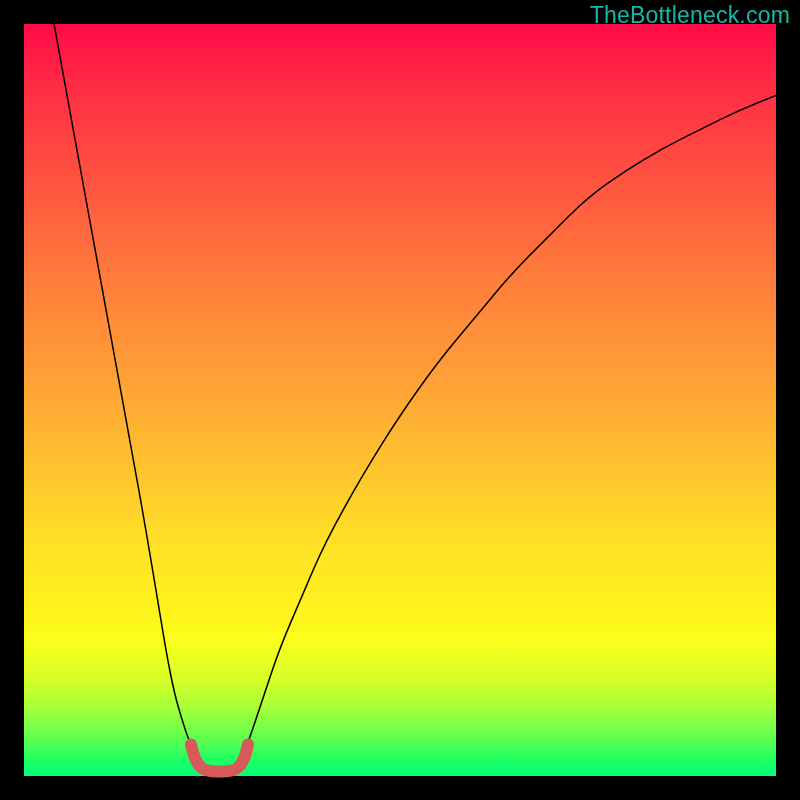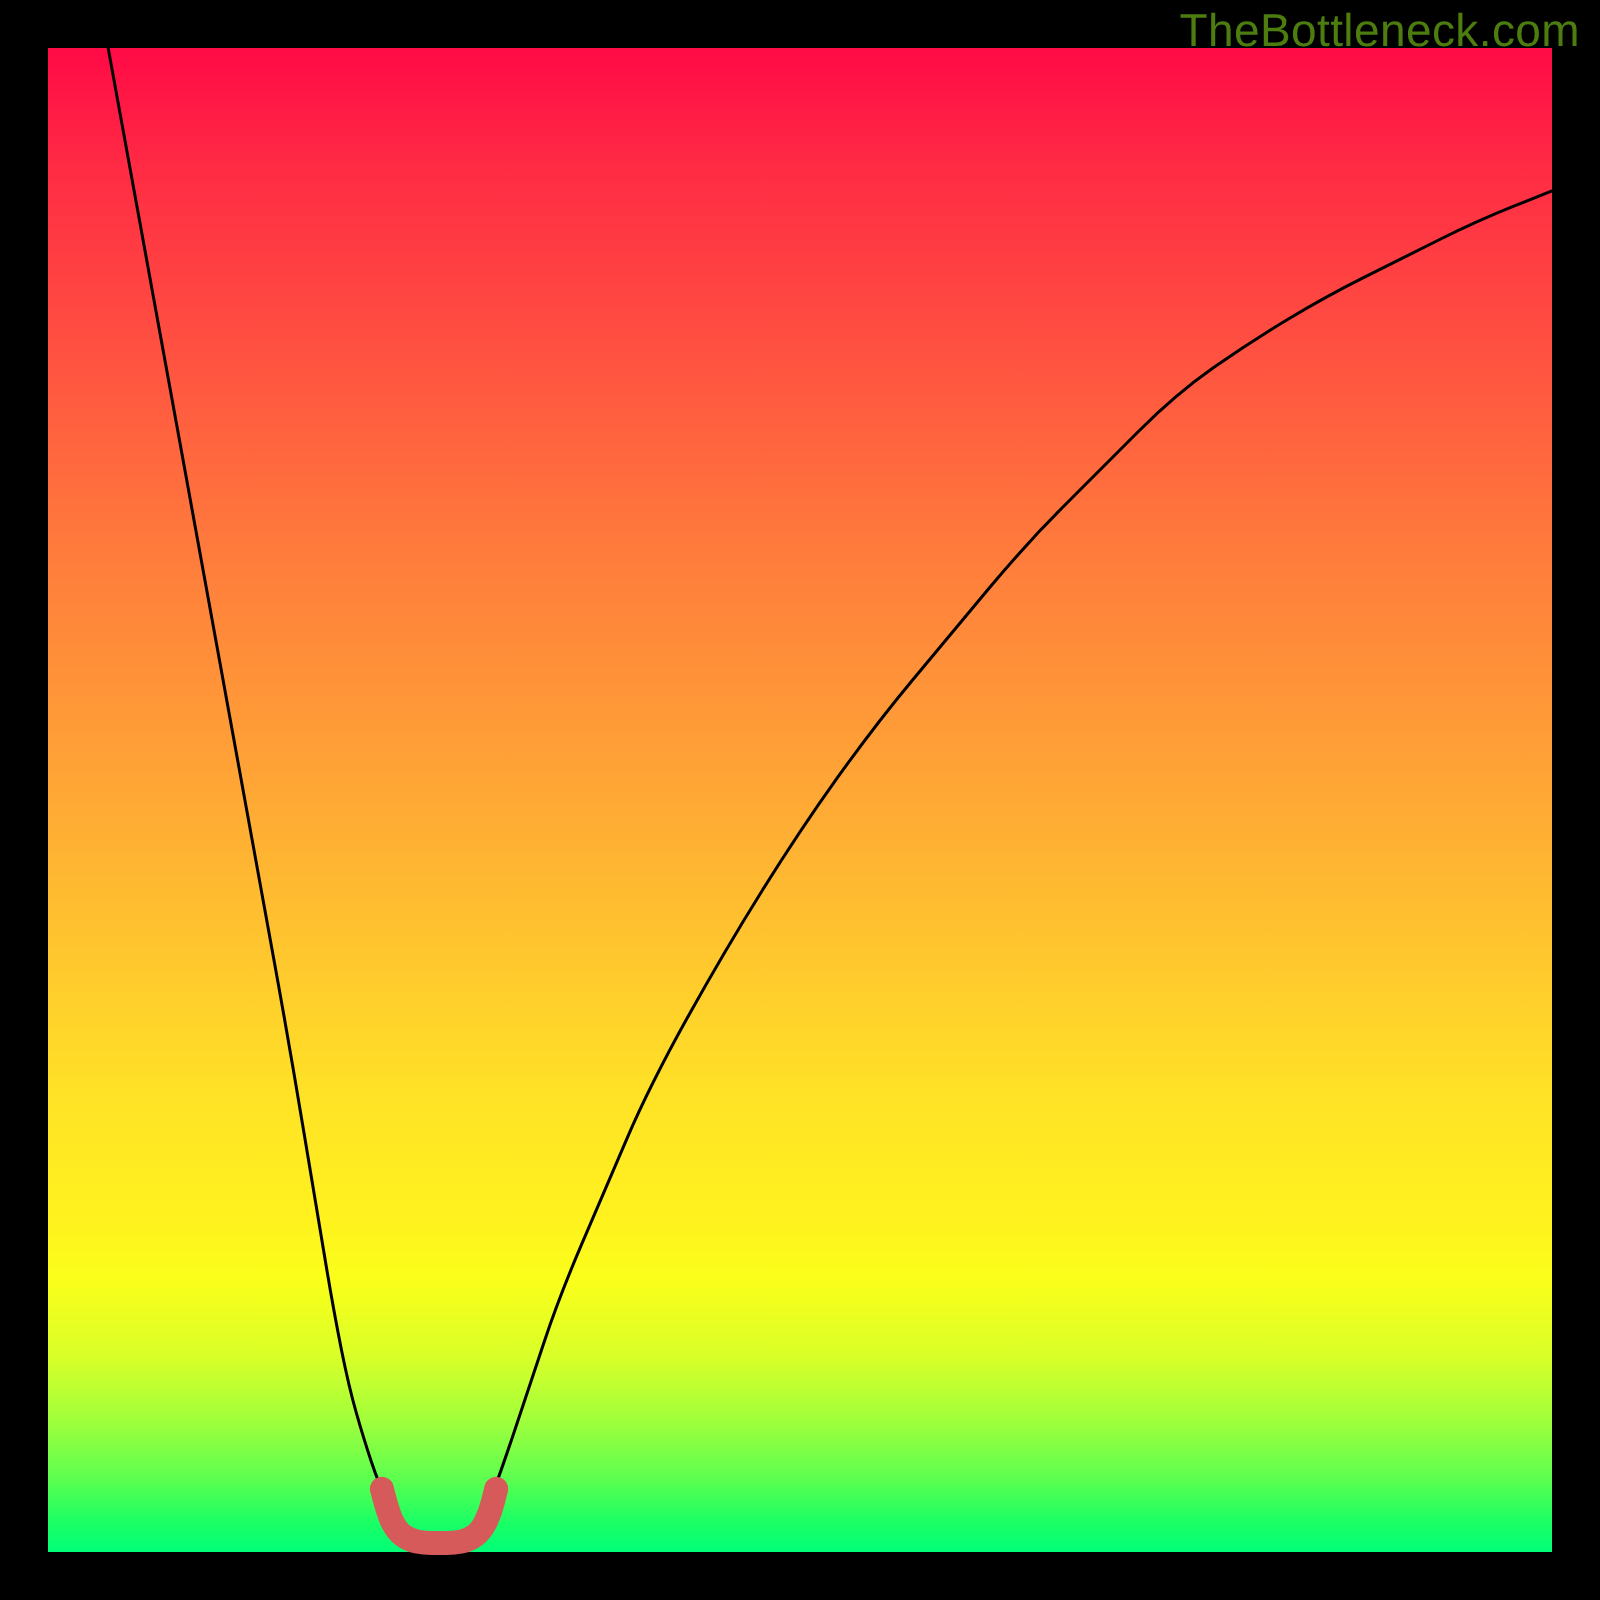--- a/index.html
+++ b/index.html
@@ -38,21 +38,21 @@
       #a4ff3a 91%,
       #5fff4f 95%,
       #1bff64 98%,
       #00ff78 100%
     );
   }
   .watermark {
     position: absolute;
     top: 2px;
     right: 10px;
-    color: #4d7c0f;
+    color: #14b8a6;
     font-size: 23px;
     letter-spacing: 0.2px;
     font-weight: 500;
   }
   svg.curves {
     position: absolute;
     top: 0;
     left: 0;
     width: 752px;
     height: 752px;

